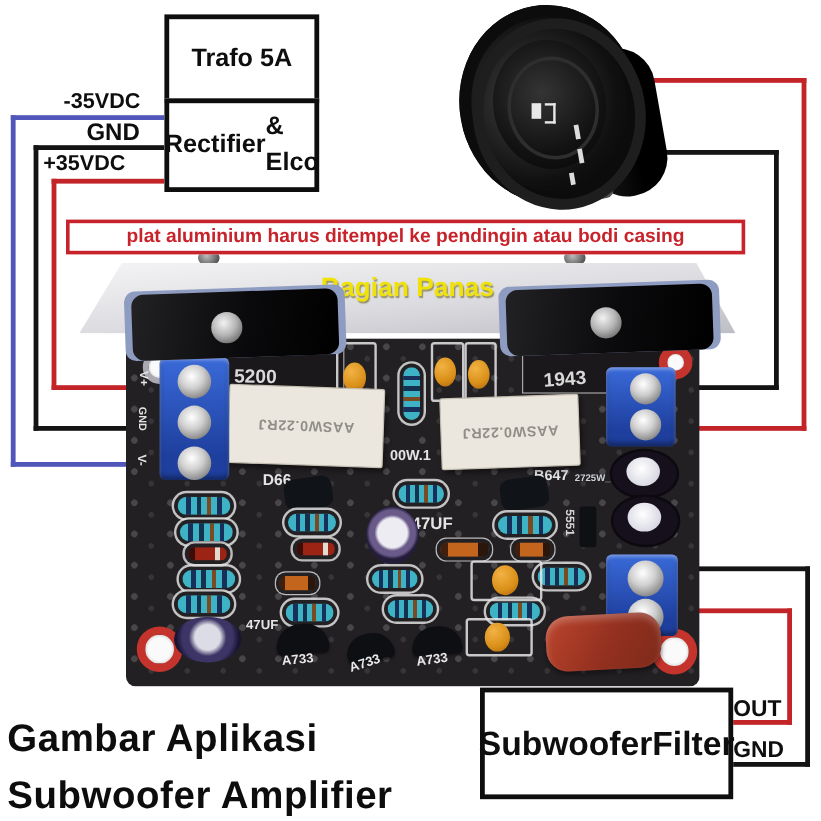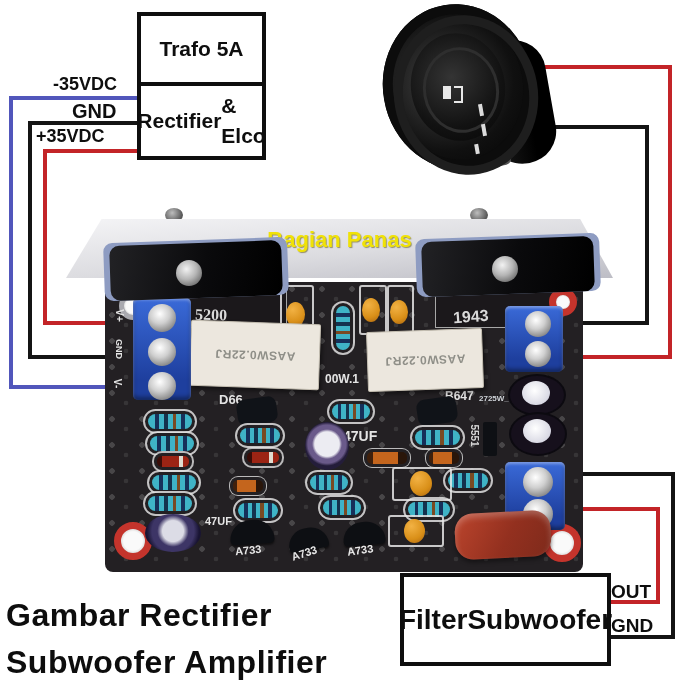--- a/index.html
+++ b/index.html
@@ -133,32 +133,35 @@
     <div class="abs" style="left:11px;top:15px;width:126px;height:142px;border-radius:50%;border:9px solid #1e1e1e;transform:rotate(-10deg);"></div>
     <div class="abs" style="left:28px;top:33px;width:94px;height:108px;border-radius:50%;background:radial-gradient(circle at 45% 40%,#343434,#121212 60%,#060606);transform:rotate(-10deg);"></div>
     <div class="abs" style="left:40px;top:47px;width:70px;height:80px;border-radius:50%;border:3px solid #2e2e2e;transform:rotate(-10deg);"></div>
     <div class="abs" style="left:60px;top:86px;width:8px;height:13px;background:#e8e8e8;"></div>
     <div class="abs" style="left:71px;top:86px;width:7px;height:13px;border:2px solid #e8e8e8;border-left:none;"></div>
     <div class="abs" style="left:96px;top:104px;width:4px;height:12px;background:#dcdcdc;transform:rotate(-10deg);"></div>
     <div class="abs" style="left:99px;top:124px;width:4px;height:12px;background:#dcdcdc;transform:rotate(-10deg);"></div>
     <div class="abs" style="left:92px;top:144px;width:4px;height:10px;background:#dcdcdc;transform:rotate(-10deg);"></div>
   </div>
 
+  <div class="warnbox">
+    <span>plat aluminium harus ditempel ke pendingin atau bodi casing</span>
+  </div>
 
   <div class="board">
 
     <div class="foot" style="left:58px;top:2px;width:122px;height:42px;"></div>
     <div class="foot" style="left:330px;top:2px;width:122px;height:42px;"></div>
 
     <div class="hole gray" style="left:14px;top:10px;width:18px;height:18px;"></div>
     <div class="hole red" style="left:444px;top:6px;width:14px;height:14px;"></div>
     <div class="hole red" style="left:9px;top:240px;width:24px;height:24px;"></div>
     <div class="hole red" style="left:438px;top:242px;width:24px;height:24px;"></div>
 
-    <div class="silk" style="left:90px;top:24px;font-size:16px;color:#d9d9d9;transform:rotate(1deg);font-family:Liberation Serif, serif;">5200</div>
+    <div class="silk" style="left:90px;top:24px;font-size:16px;color:#d9d9d9;transform:rotate(1deg);">5200</div>
     <div class="silk" style="left:348px;top:26px;font-size:16px;color:#d9d9d9;transform:rotate(-4deg);">1943</div>
     <div class="silk" style="left:220px;top:90px;font-size:12px;">00W.1</div>
     <div class="silk" style="left:114px;top:110px;font-size:13px;">D66</div>
     <div class="silk" style="left:340px;top:107px;font-size:12px;">B647</div>
     <div class="silk" style="left:374px;top:112px;font-size:8px;color:#cfd3d8;">2725W_Y67</div>
     <div class="silk" style="left:238px;top:146px;font-size:14px;">47UF</div>
     <div class="silk" style="left:100px;top:233px;font-size:11px;">47UF</div>
     <div class="silk" style="left:358px;top:148px;font-size:10px;transform:rotate(90deg);color:#d5d5d5;">5551</div>
 
     <div class="obox" style="left:175px;top:3px;width:30px;height:48px;"></div>
@@ -247,24 +250,24 @@
   <div class="plate"></div>
   <div class="plate-label">Bagian Panas</div>
   <div class="clip" style="left:104px;top:240px;transform:rotate(-2deg);"></div>
   <div class="clip" style="left:416px;top:236px;transform:rotate(-2deg);"></div>
   <div class="ptrans" style="left:110px;top:243px;transform:rotate(-2deg);"></div>
   <div class="ptrans" style="left:422px;top:239px;transform:rotate(-2deg);"></div>
   <div class="mscrew" style="left:176px;top:260px;"></div>
   <div class="mscrew" style="left:492px;top:256px;"></div>
 
   <div class="nodebox" style="left:400px;top:573px;width:203px;height:85px;font-size:28px;line-height:40px;">
+    <span>Subwoofer</span>
     <span>Filter</span>
-    <span>Subwoofer</span>
   </div>
   <div class="iolbl" style="left:611px;top:581px;">OUT</div>
   <div class="iolbl" style="left:611px;top:615px;">GND</div>
 
   <div class="caption">
-    <div>Gambar Rectifier</div>
+    <div>Gambar Aplikasi</div>
     <div>Subwoofer Amplifier</div>
   </div>
 
 </div>
 
 </body></html>

